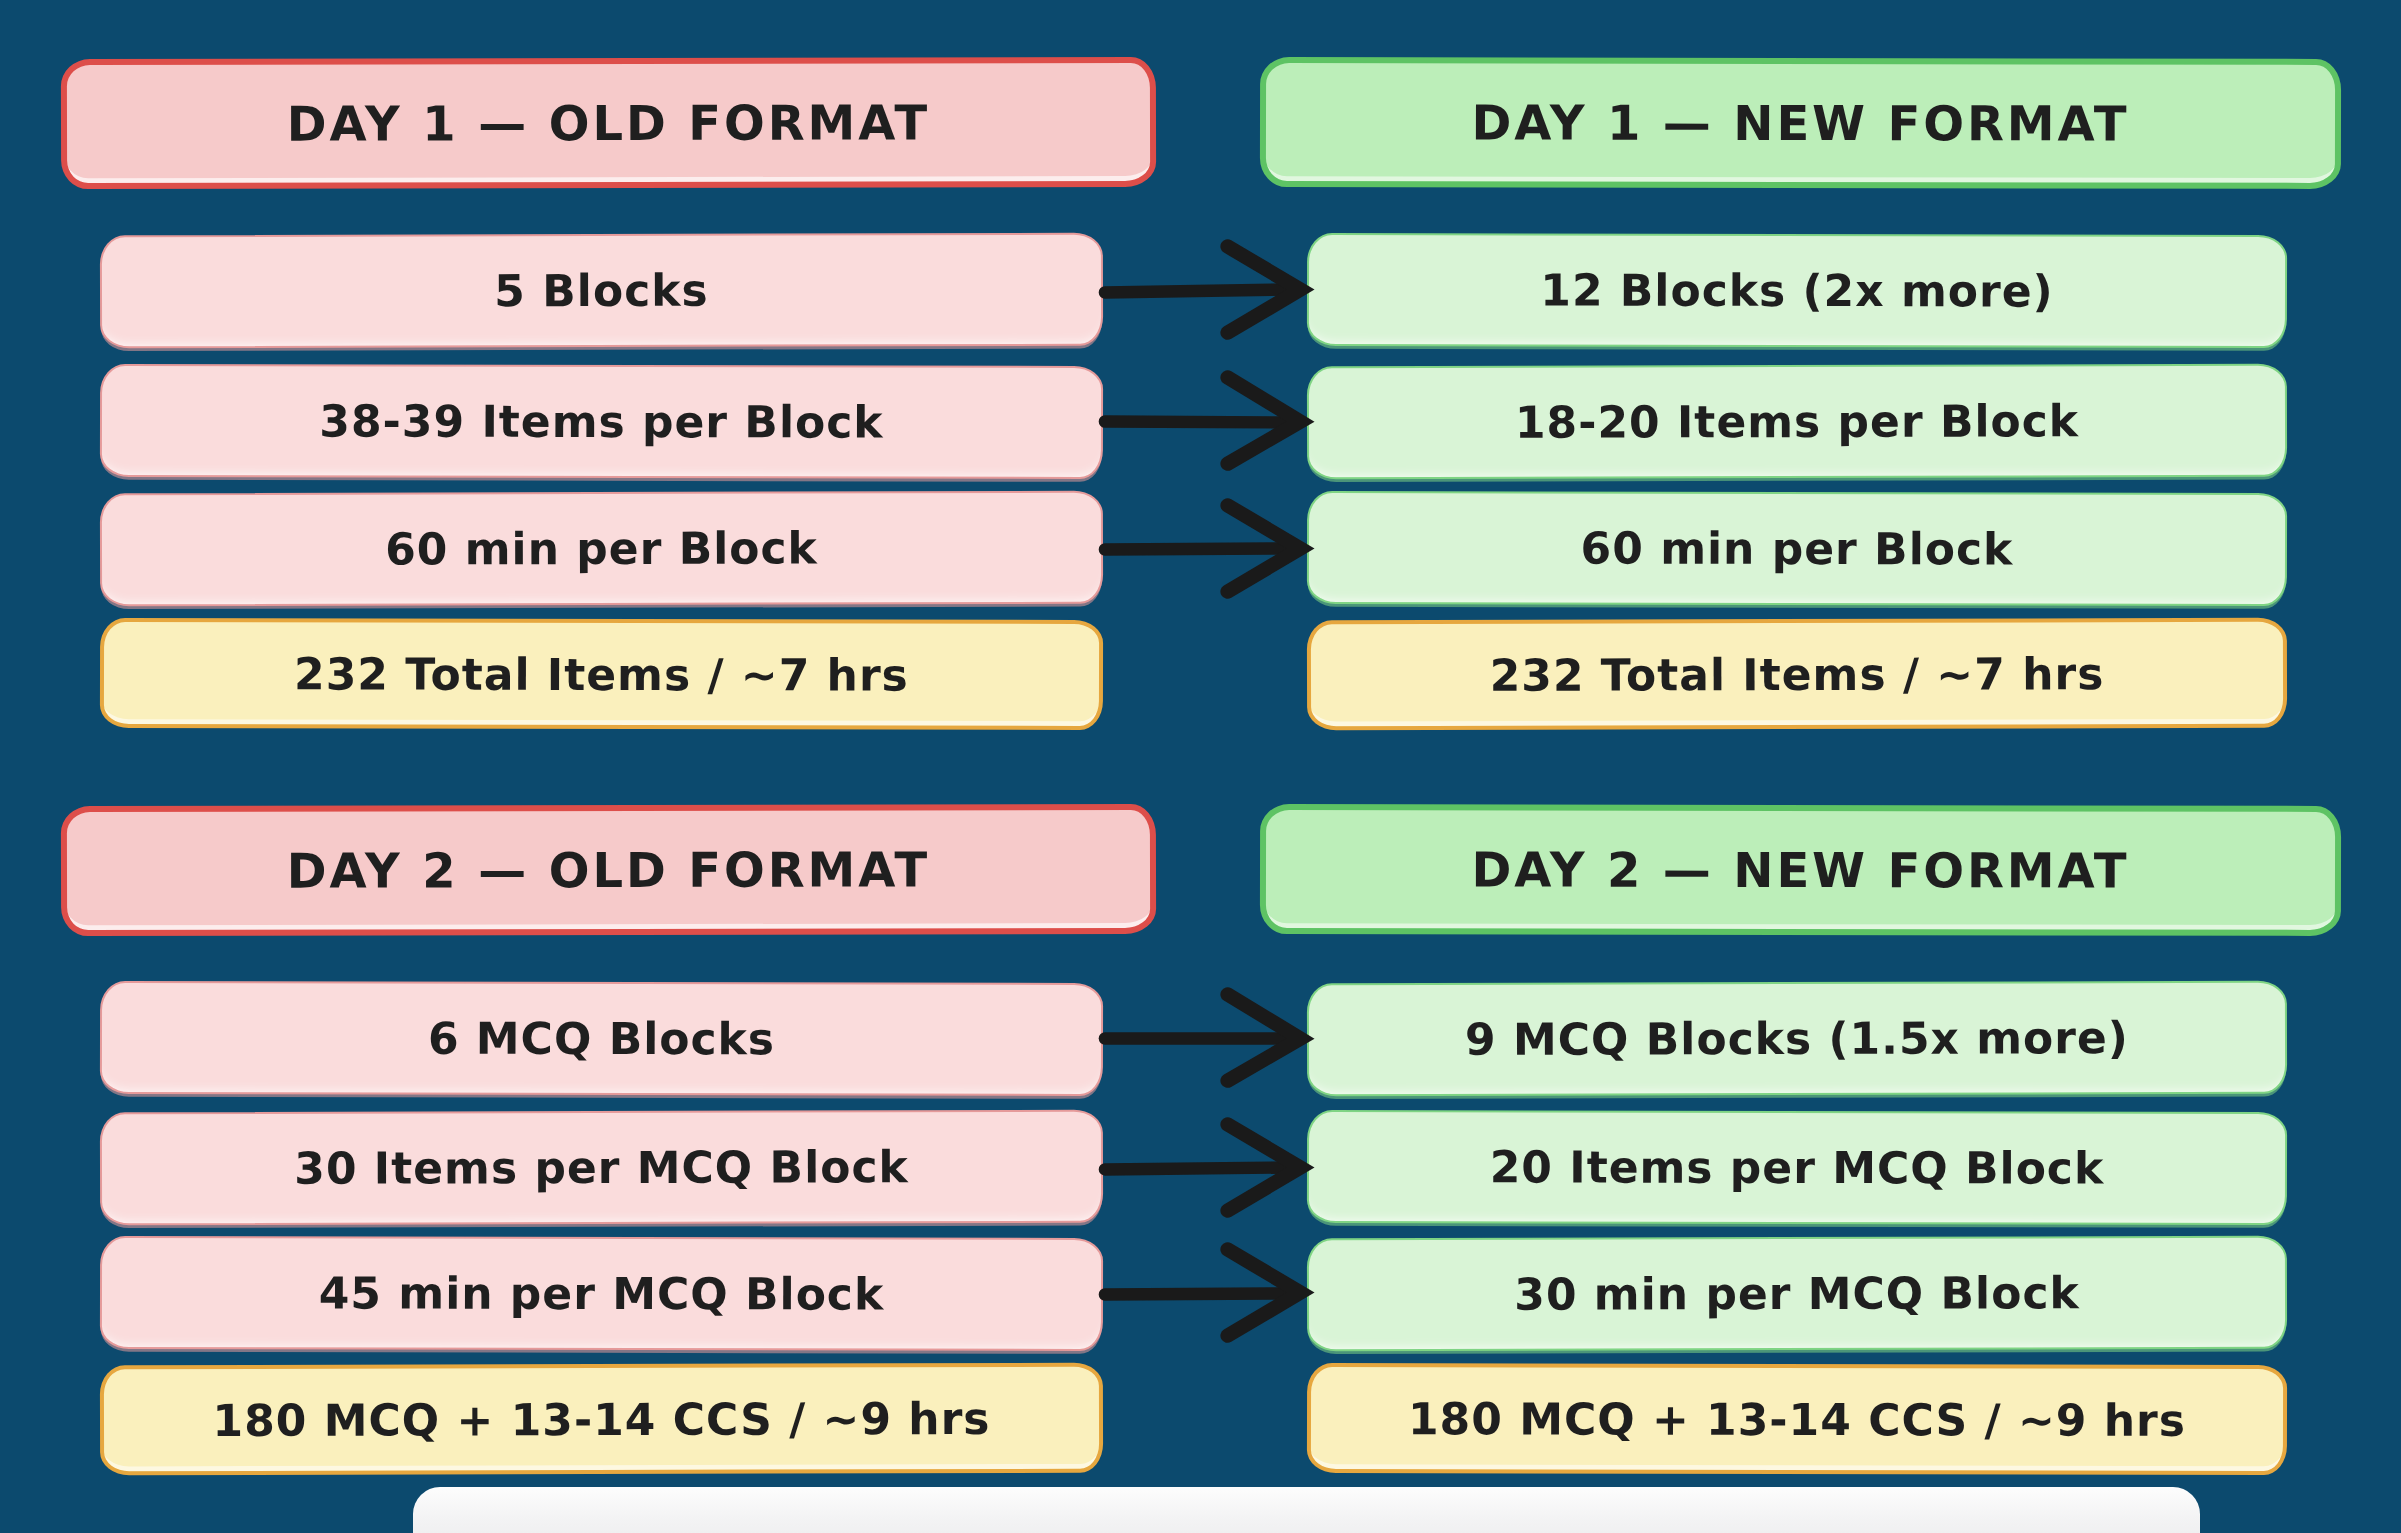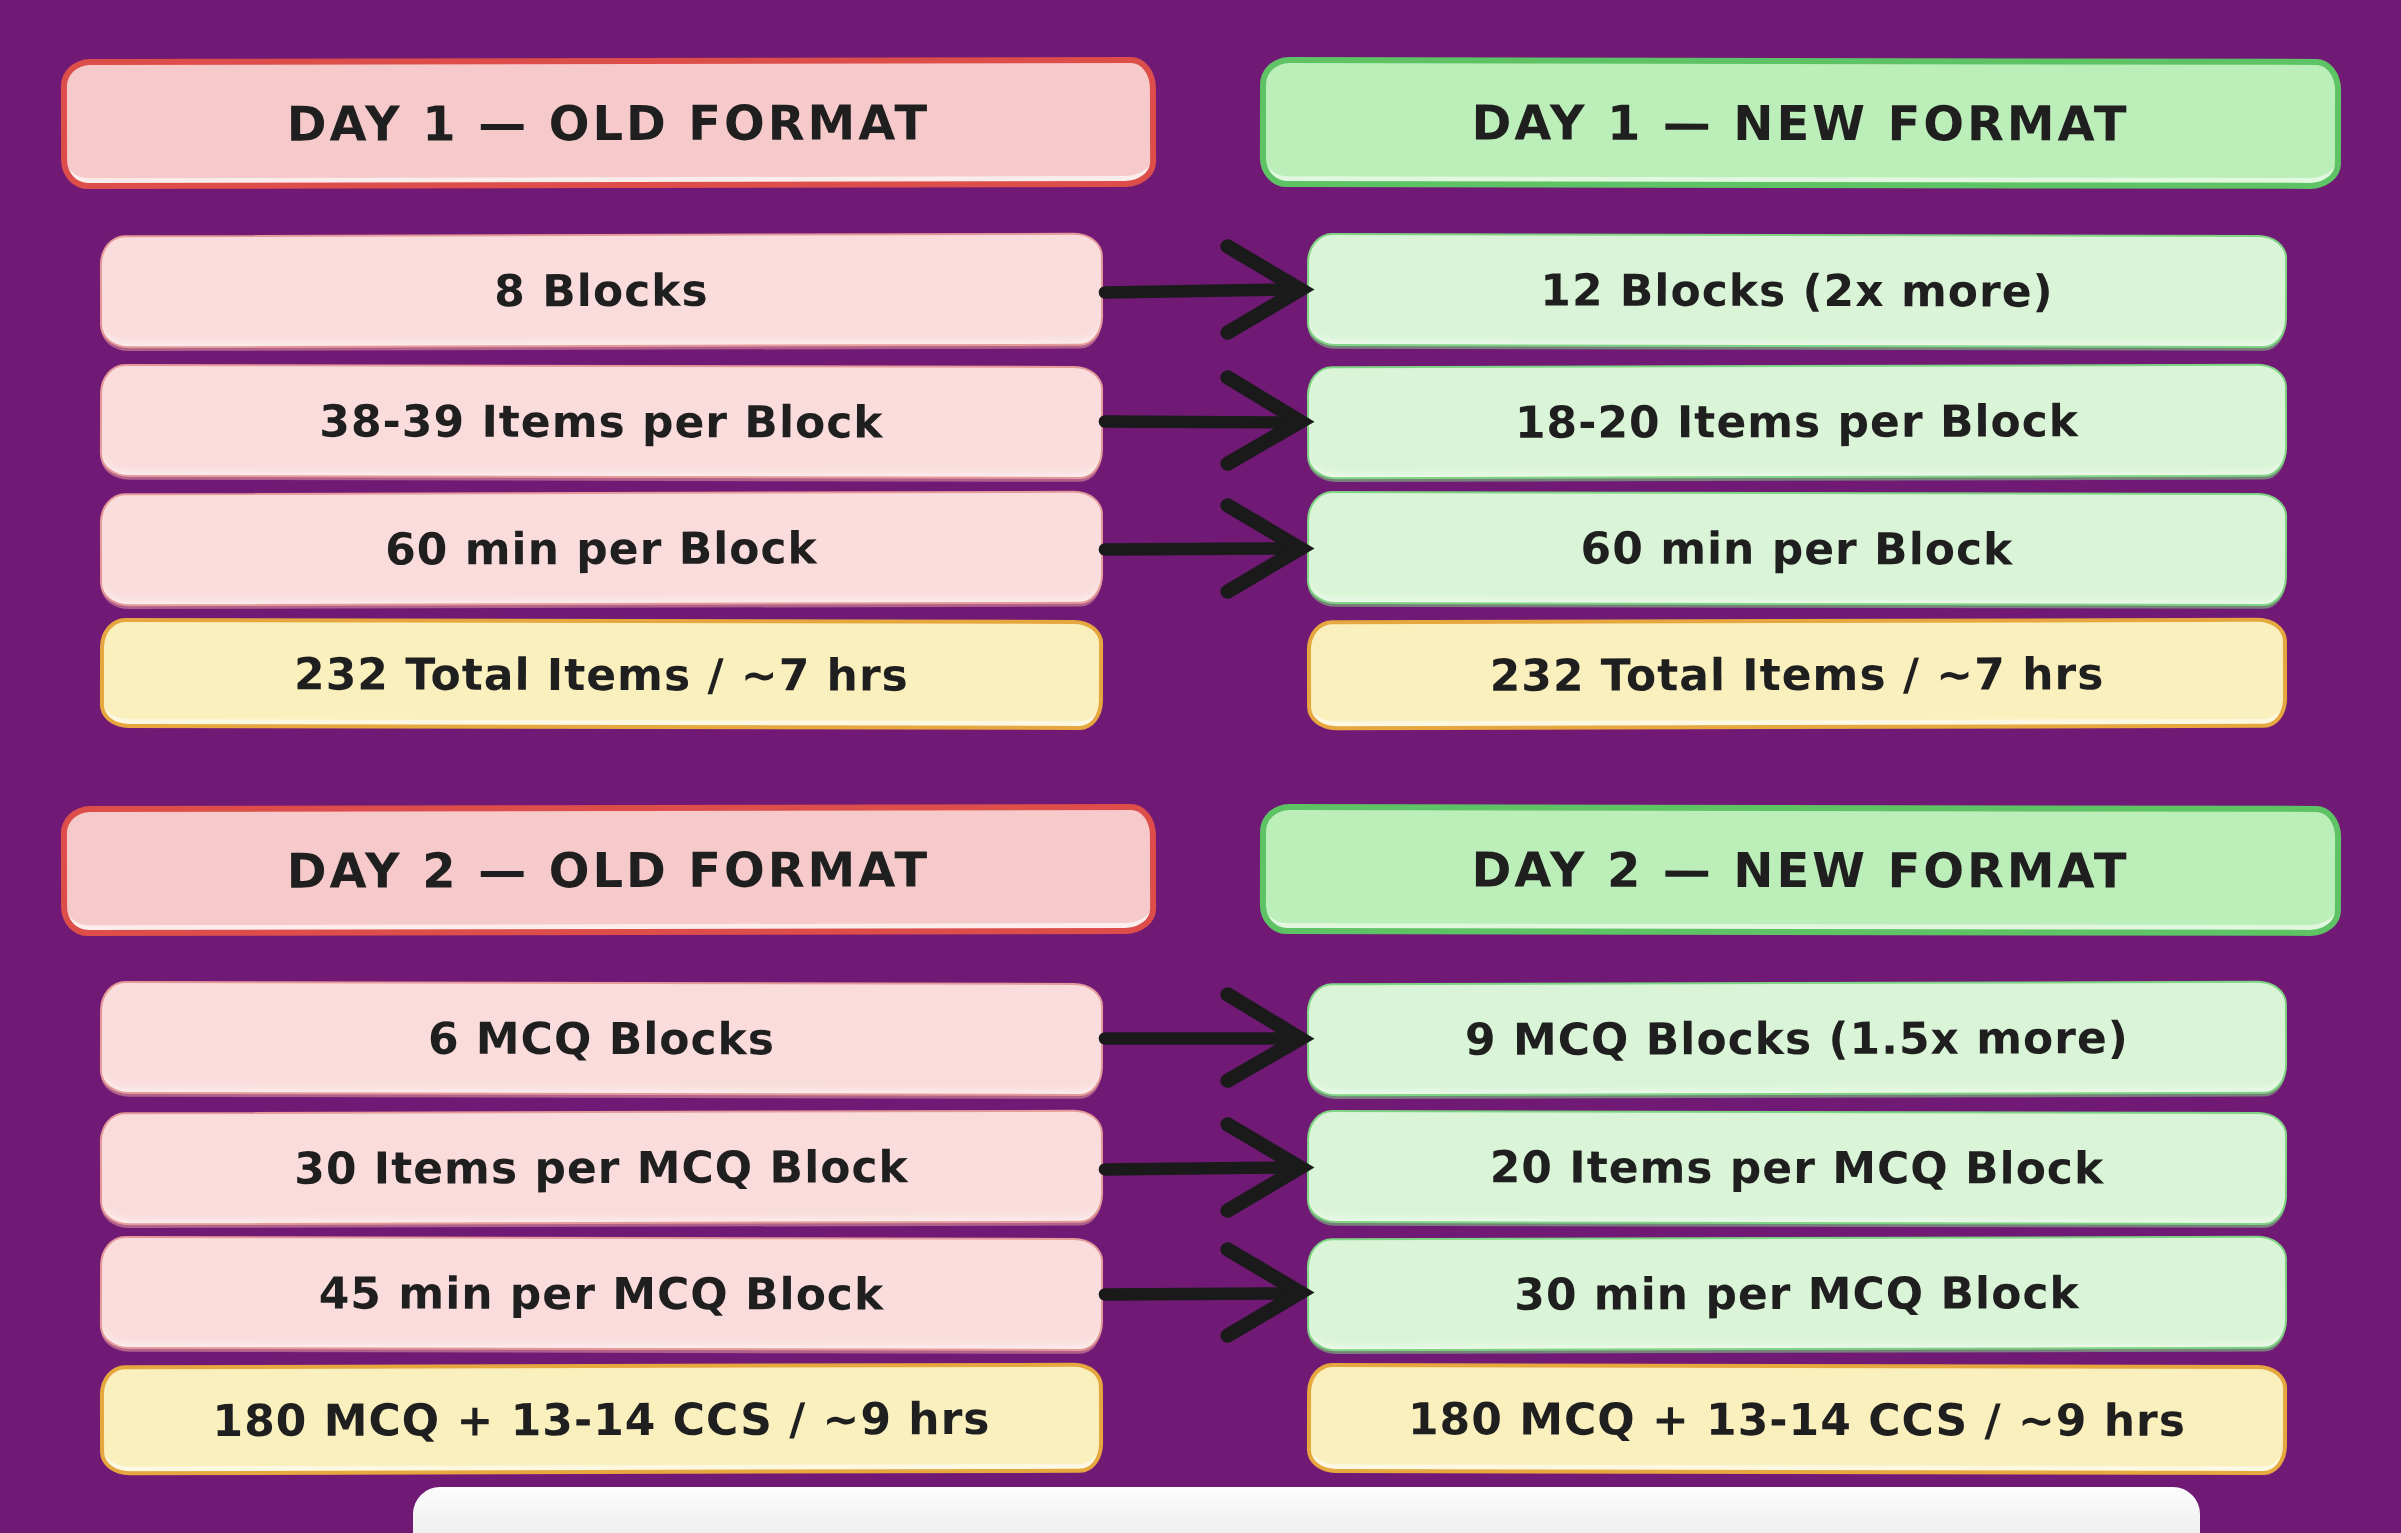--- a/index.html
+++ b/index.html
@@ -8,21 +8,21 @@
     width: 2402px;
     height: 1533px;
     background: #ffffff;
     overflow: hidden;
     font-family: "DejaVu Sans", "Liberation Sans", sans-serif;
   }
   .canvas {
     position: relative;
     width: 2402px;
     height: 1533px;
-    background: #701a75;
+    background: #0c4a6e;
   }
   .box {
     position: absolute;
     box-sizing: border-box;
     display: flex;
     align-items: center;
     justify-content: center;
     text-align: center;
     color: #1f1f1f;
     font-weight: 700;
@@ -91,21 +91,21 @@
 
     <div class="box hdr hdr-old" style="left:61px;top:58px;width:1095px;height:130px">
       <span class="lbl">DAY 1 — OLD FORMAT</span>
     </div>
 
     <div class="box hdr hdr-new" style="left:1260px;top:58px;width:1081px;height:130px">
       <span class="lbl">DAY 1 — NEW FORMAT</span>
     </div>
 
     <div class="box row row-old wob-a" style="left:100px;top:234px;width:1003px;height:113px">
-      <span class="lbl">8 Blocks</span>
+      <span class="lbl">5 Blocks</span>
     </div>
     <div class="box row row-old wob-b" style="left:100px;top:365px;width:1003px;height:113px">
       <span class="lbl">38-39 Items per Block</span>
     </div>
     <div class="box row row-old wob-a" style="left:100px;top:492px;width:1003px;height:113px">
       <span class="lbl">60 min per Block</span>
     </div>
     <div class="box row row-total wob-b" style="left:100px;top:619px;width:1003px;height:110px">
       <span class="lbl">232 Total Items / ~7 hrs</span>
     </div>

